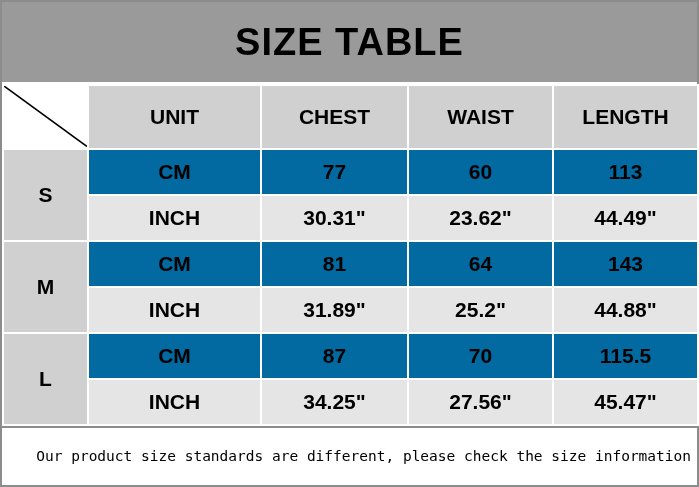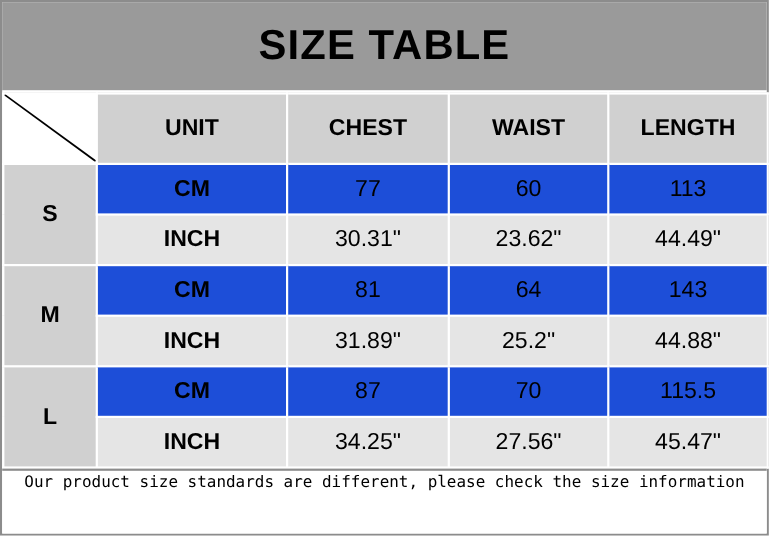--- a/index.html
+++ b/index.html
@@ -79,42 +79,42 @@
   }
   
   .size-cell {
     background: #d0d0d0;
     font-weight: bold;
     font-size: 24px;
   }
   
   .row-cm td.datum,
   .row-cm td.unit {
-    background: #1d4ed8;
+    background: #0369a1;
     height: 44px;
   }
   .row-inch td.datum,
   .row-inch td.unit {
     background: #e5e5e5;
     height: 44px;
   }
   td.unit { font-weight: bold; }
-  td.datum { font-weight: normal; }
+  td.datum { font-weight: bold; }
 
   
   .note {
     flex: 1;
     background: #ffffff;
     border-top: 2px solid #8c8c8c;
     display: flex;
-    flex-direction: row;
-    align-items: flex-start;
+    flex-direction: column;
+    align-items: flex-end;
     justify-content: center;
     text-align: center;
-    padding: 2px 18px;
+    padding: 2px 6px;
     box-sizing: border-box;
   }
   .note-line {
     font-family: "DejaVu Sans Mono", monospace;
     font-size: 14.5px;
     color: #000000;
     line-height: 1.35;
     white-space: nowrap;
   }
 </style>

